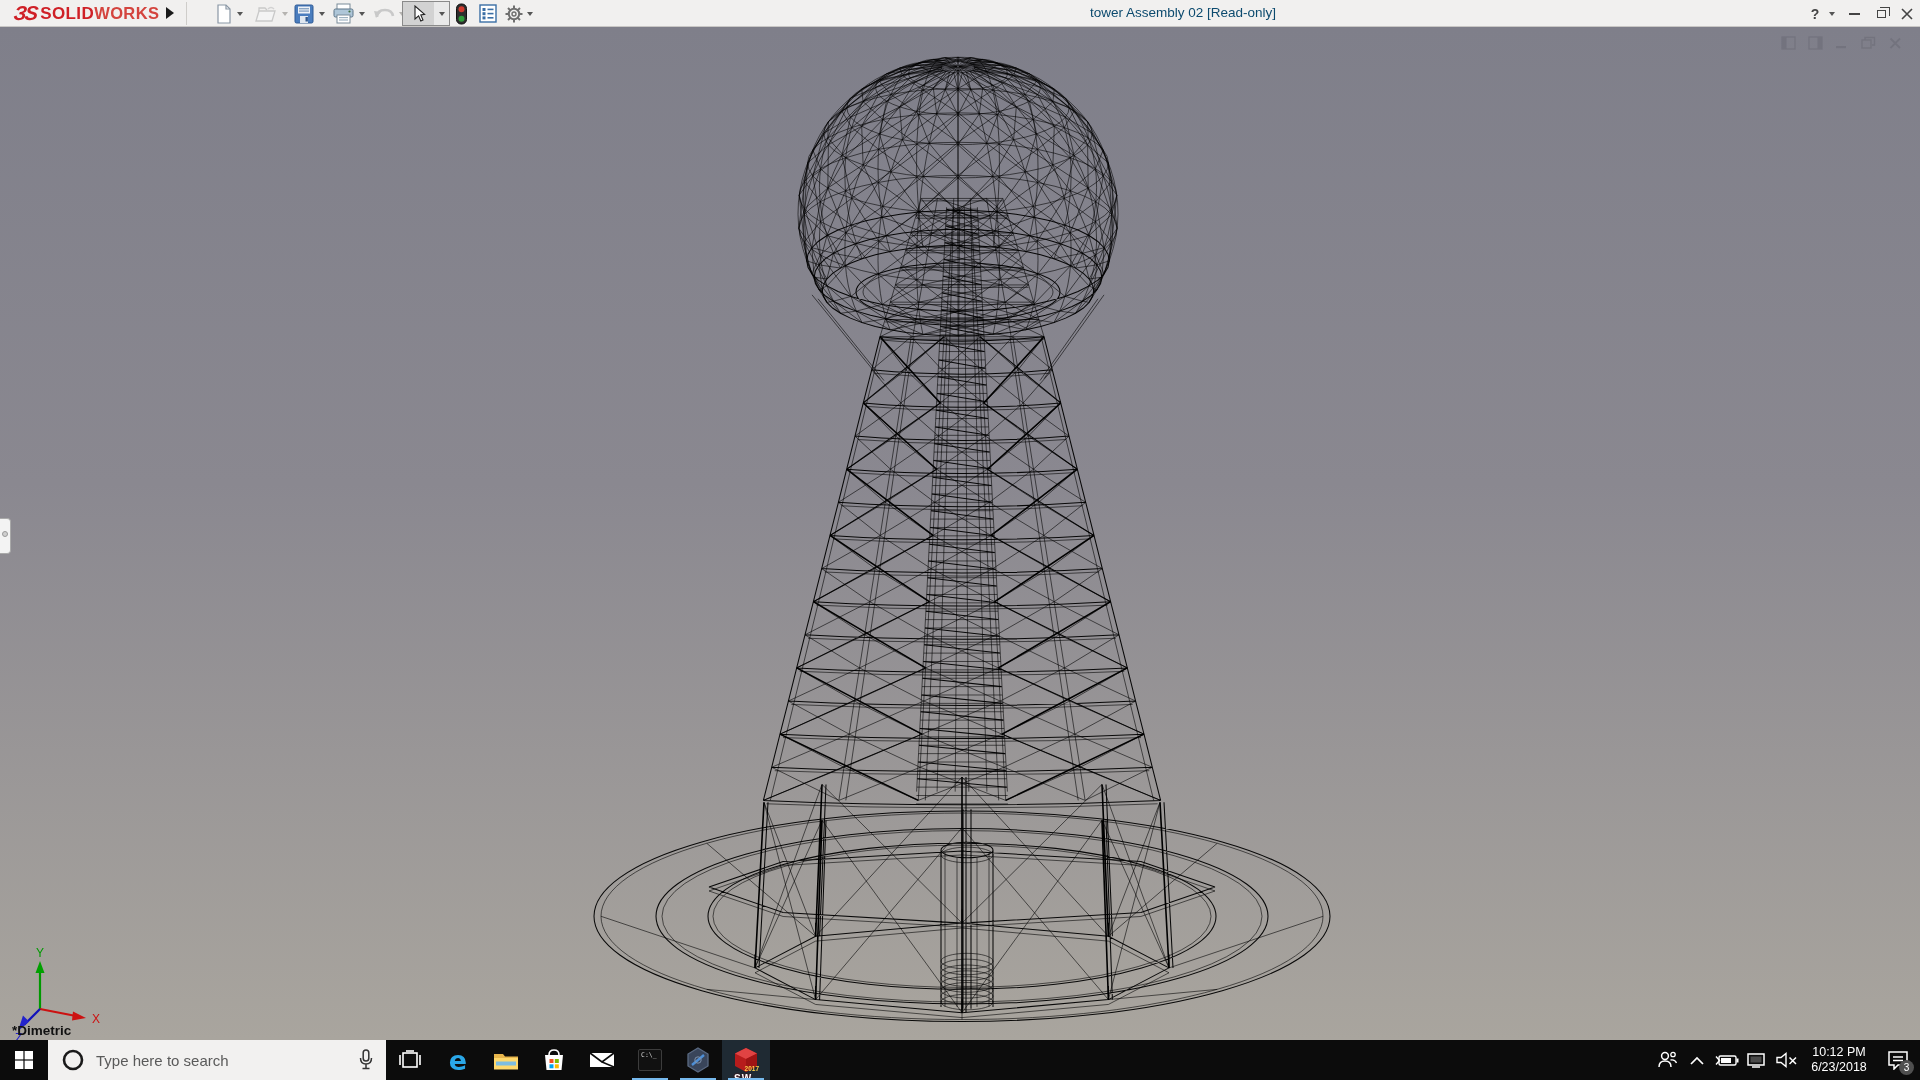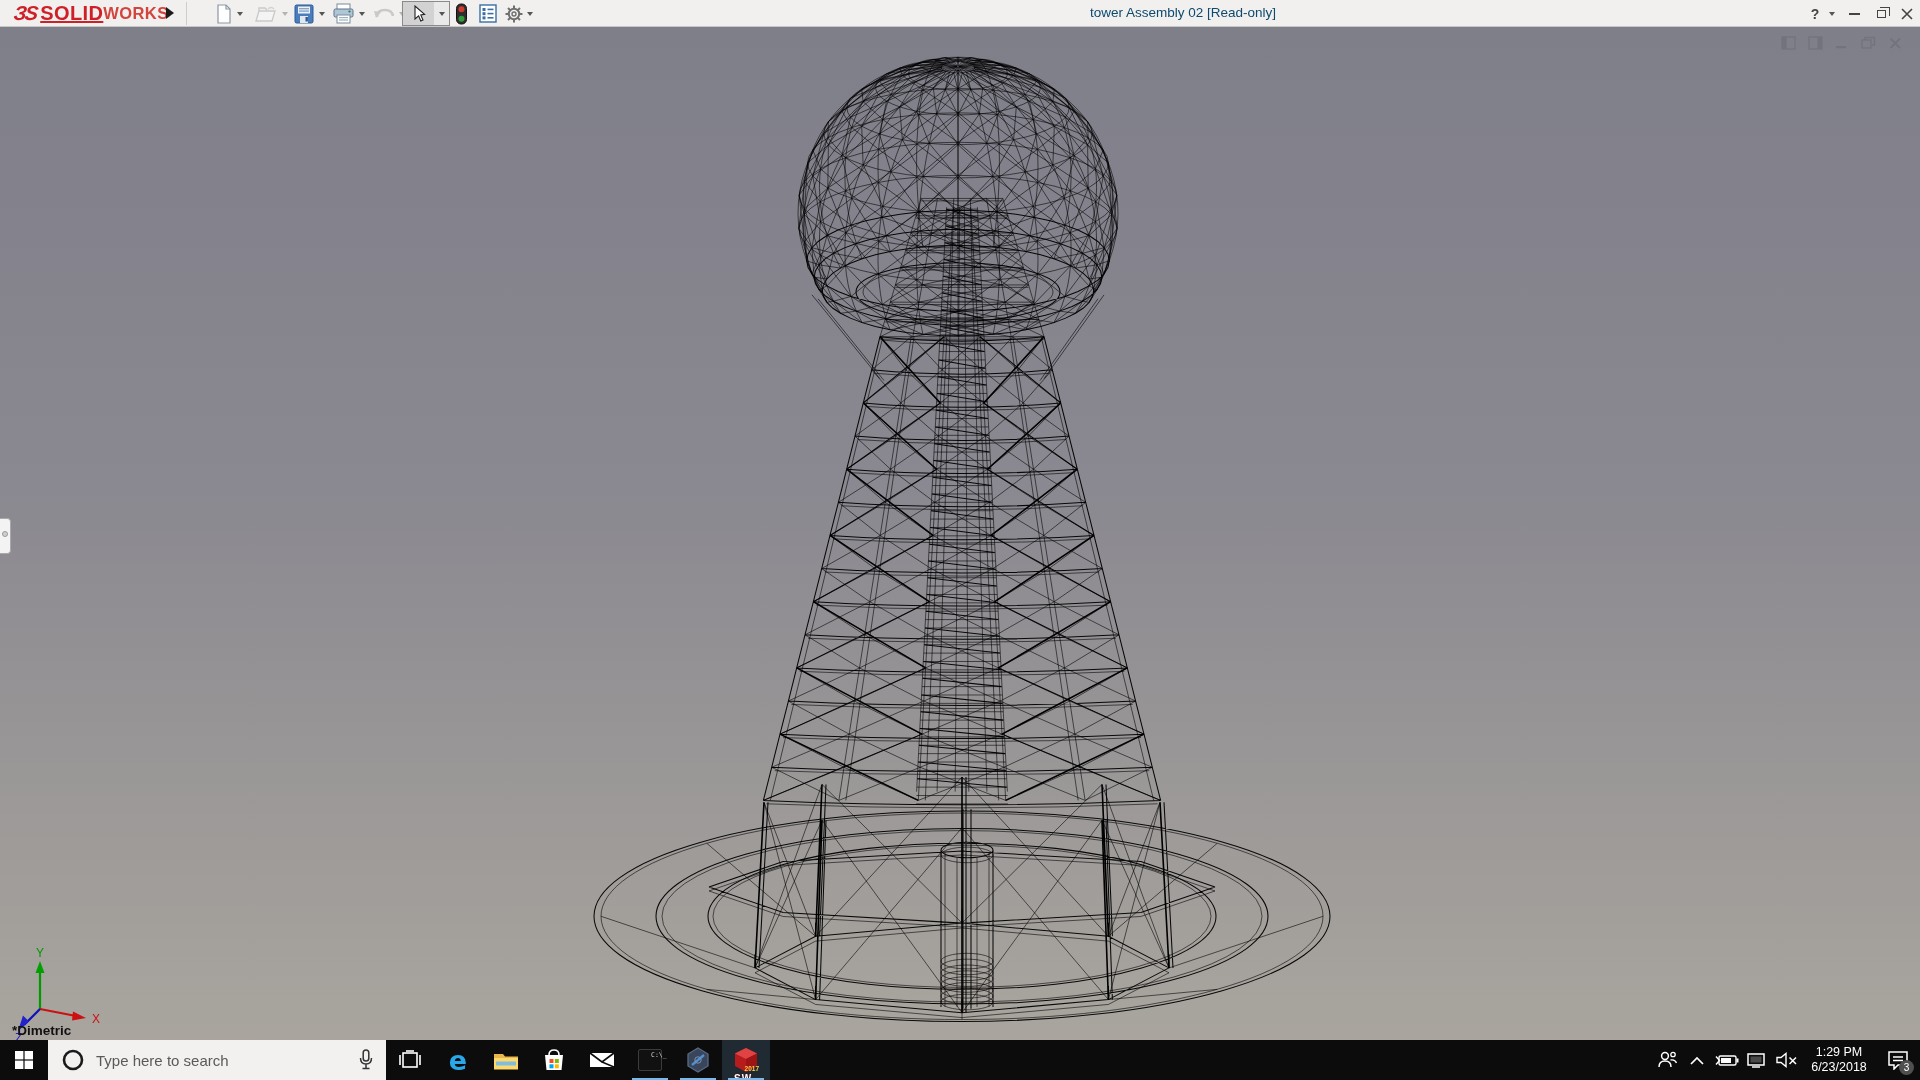--- a/index.html
+++ b/index.html
@@ -5,21 +5,21 @@
   html,body{margin:0;padding:0;width:1920px;height:1080px;overflow:hidden;
     font-family:"Liberation Sans",sans-serif;background:#000;}
   *{box-sizing:border-box;}
 
   
   .titlebar{position:absolute;top:0;left:0;width:1920px;height:27px;background:#f1f0ef;
     border-bottom:1px solid #c9c7c5;z-index:30;}
   .brand{position:absolute;left:14px;top:0;height:27px;display:flex;align-items:center;}
   .brand-mark{font-style:italic;font-weight:bold;font-size:20px;color:#cf2027;
     letter-spacing:-2px;margin-right:4px;transform:skewX(-8deg);}
-  .brand-bold{font-weight:bold;font-size:20px;color:#cf2027;letter-spacing:.4px;text-decoration:underline;}
+  .brand-bold{font-weight:bold;font-size:17px;color:#cf2027;letter-spacing:.4px;}
   .brand-light{font-weight:700;font-size:16.5px;color:#d4443e;letter-spacing:.4px;}
   .flyout{position:absolute;left:166px;top:7px;width:0;height:0;
     border-top:6px solid transparent;border-bottom:6px solid transparent;border-left:8px solid #1a1a1a;}
   .tb-sep{position:absolute;left:186px;top:2px;width:1px;height:23px;background:#cfcdca;}
   .tbtn{position:absolute;top:2px;height:23px;display:flex;align-items:center;justify-content:center;}
   .caret{width:0;height:0;border-left:3.5px solid transparent;border-right:3.5px solid transparent;
     border-top:4.5px solid #555;}
   .caret.ghost{border-top-color:#b5b3b0;}
   .selbox{position:absolute;left:402px;top:1px;width:48px;height:25px;border:1px solid #8a8a8a;background:#e9e9e9;}
   .selbox .cell{position:absolute;left:0;top:0;width:31px;height:23px;background:#d2d2d2;
@@ -55,21 +55,21 @@
   .tb-app{width:48px;height:40px;display:flex;align-items:center;justify-content:center;position:relative;}
   .tb-app.running:after{content:"";position:absolute;left:6px;right:6px;bottom:0;height:2.5px;background:#76b9ed;}
   .tb-app.active{background:#1f2a33;}
   .tray{position:absolute;right:0;top:0;height:40px;display:flex;align-items:center;}
   .tray-ic{width:30px;height:40px;display:flex;align-items:center;justify-content:center;}
   .clock{width:74px;text-align:center;color:#fff;font-size:12.5px;line-height:15px;padding:0 2px;}
   .notif{width:44px;height:40px;display:flex;align-items:center;justify-content:center;position:relative;}
   .notif .badge{position:absolute;right:6px;bottom:5px;width:15px;height:15px;border-radius:50%;
     background:#4f4f4f;color:#fff;font-size:10px;display:flex;align-items:center;justify-content:center;}
   .cmd-ic{width:24px;height:22px;background:#111;border:1px solid #3c3c3c;border-radius:2px;position:relative;}
-  .cmd-ic span{position:absolute;left:12px;top:1px;font-size:6.5px;color:#cfcfcf;font-family:"DejaVu Sans Mono",monospace;}
+  .cmd-ic span{position:absolute;left:2px;top:1px;font-size:6.5px;color:#cfcfcf;font-family:"DejaVu Sans Mono",monospace;}
   .sw-ic{position:relative;width:26px;height:26px;}
   .sw-ic .t1{position:absolute;left:1px;top:2px;font-size:10px;font-weight:bold;color:#fff;
     text-shadow:0 0 2px #600;letter-spacing:1px;margin-top:24px;}
   .sw-ic .t2{position:absolute;right:0px;bottom:1px;font-size:6.5px;font-weight:bold;color:#ffd24a;}
   .edge-e{font-size:27px;font-weight:bold;color:#2aa7e8;font-family:"DejaVu Sans",sans-serif;line-height:1;}
 </style>
 </head>
 <body>
 
 <div class="titlebar">
@@ -365,21 +365,21 @@
         <path d="M6 15 h8" stroke="#fff" stroke-width="1.5"></path>
       </svg>
     </div>
     <div class="tray-ic">
       <svg width="24" height="16">
         <polygon points="2,5.5 6,5.5 11,1.5 11,14.5 6,10.5 2,10.5" fill="none" stroke="#fff" stroke-width="1.4"></polygon>
         <path d="M14.5 5.5 L21 12 M21 5.5 L14.5 12" stroke="#fff" stroke-width="1.5"></path>
       </svg>
     </div>
     <div class="clock">
-      <div>1:29 PM</div>
+      <div>10:12 PM</div>
       <div>6/23/2018</div>
     </div>
     <div class="notif">
       <svg width="22" height="20">
         <path d="M2 2 h18 v13 h-9 l-4 4 v-4 h-5 Z" fill="none" stroke="#fff" stroke-width="1.5"></path>
         <path d="M6 7 h10 M6 10.5 h10" stroke="#fff" stroke-width="1.4"></path>
       </svg>
       <span class="badge">3</span>
     </div>
   </div>

